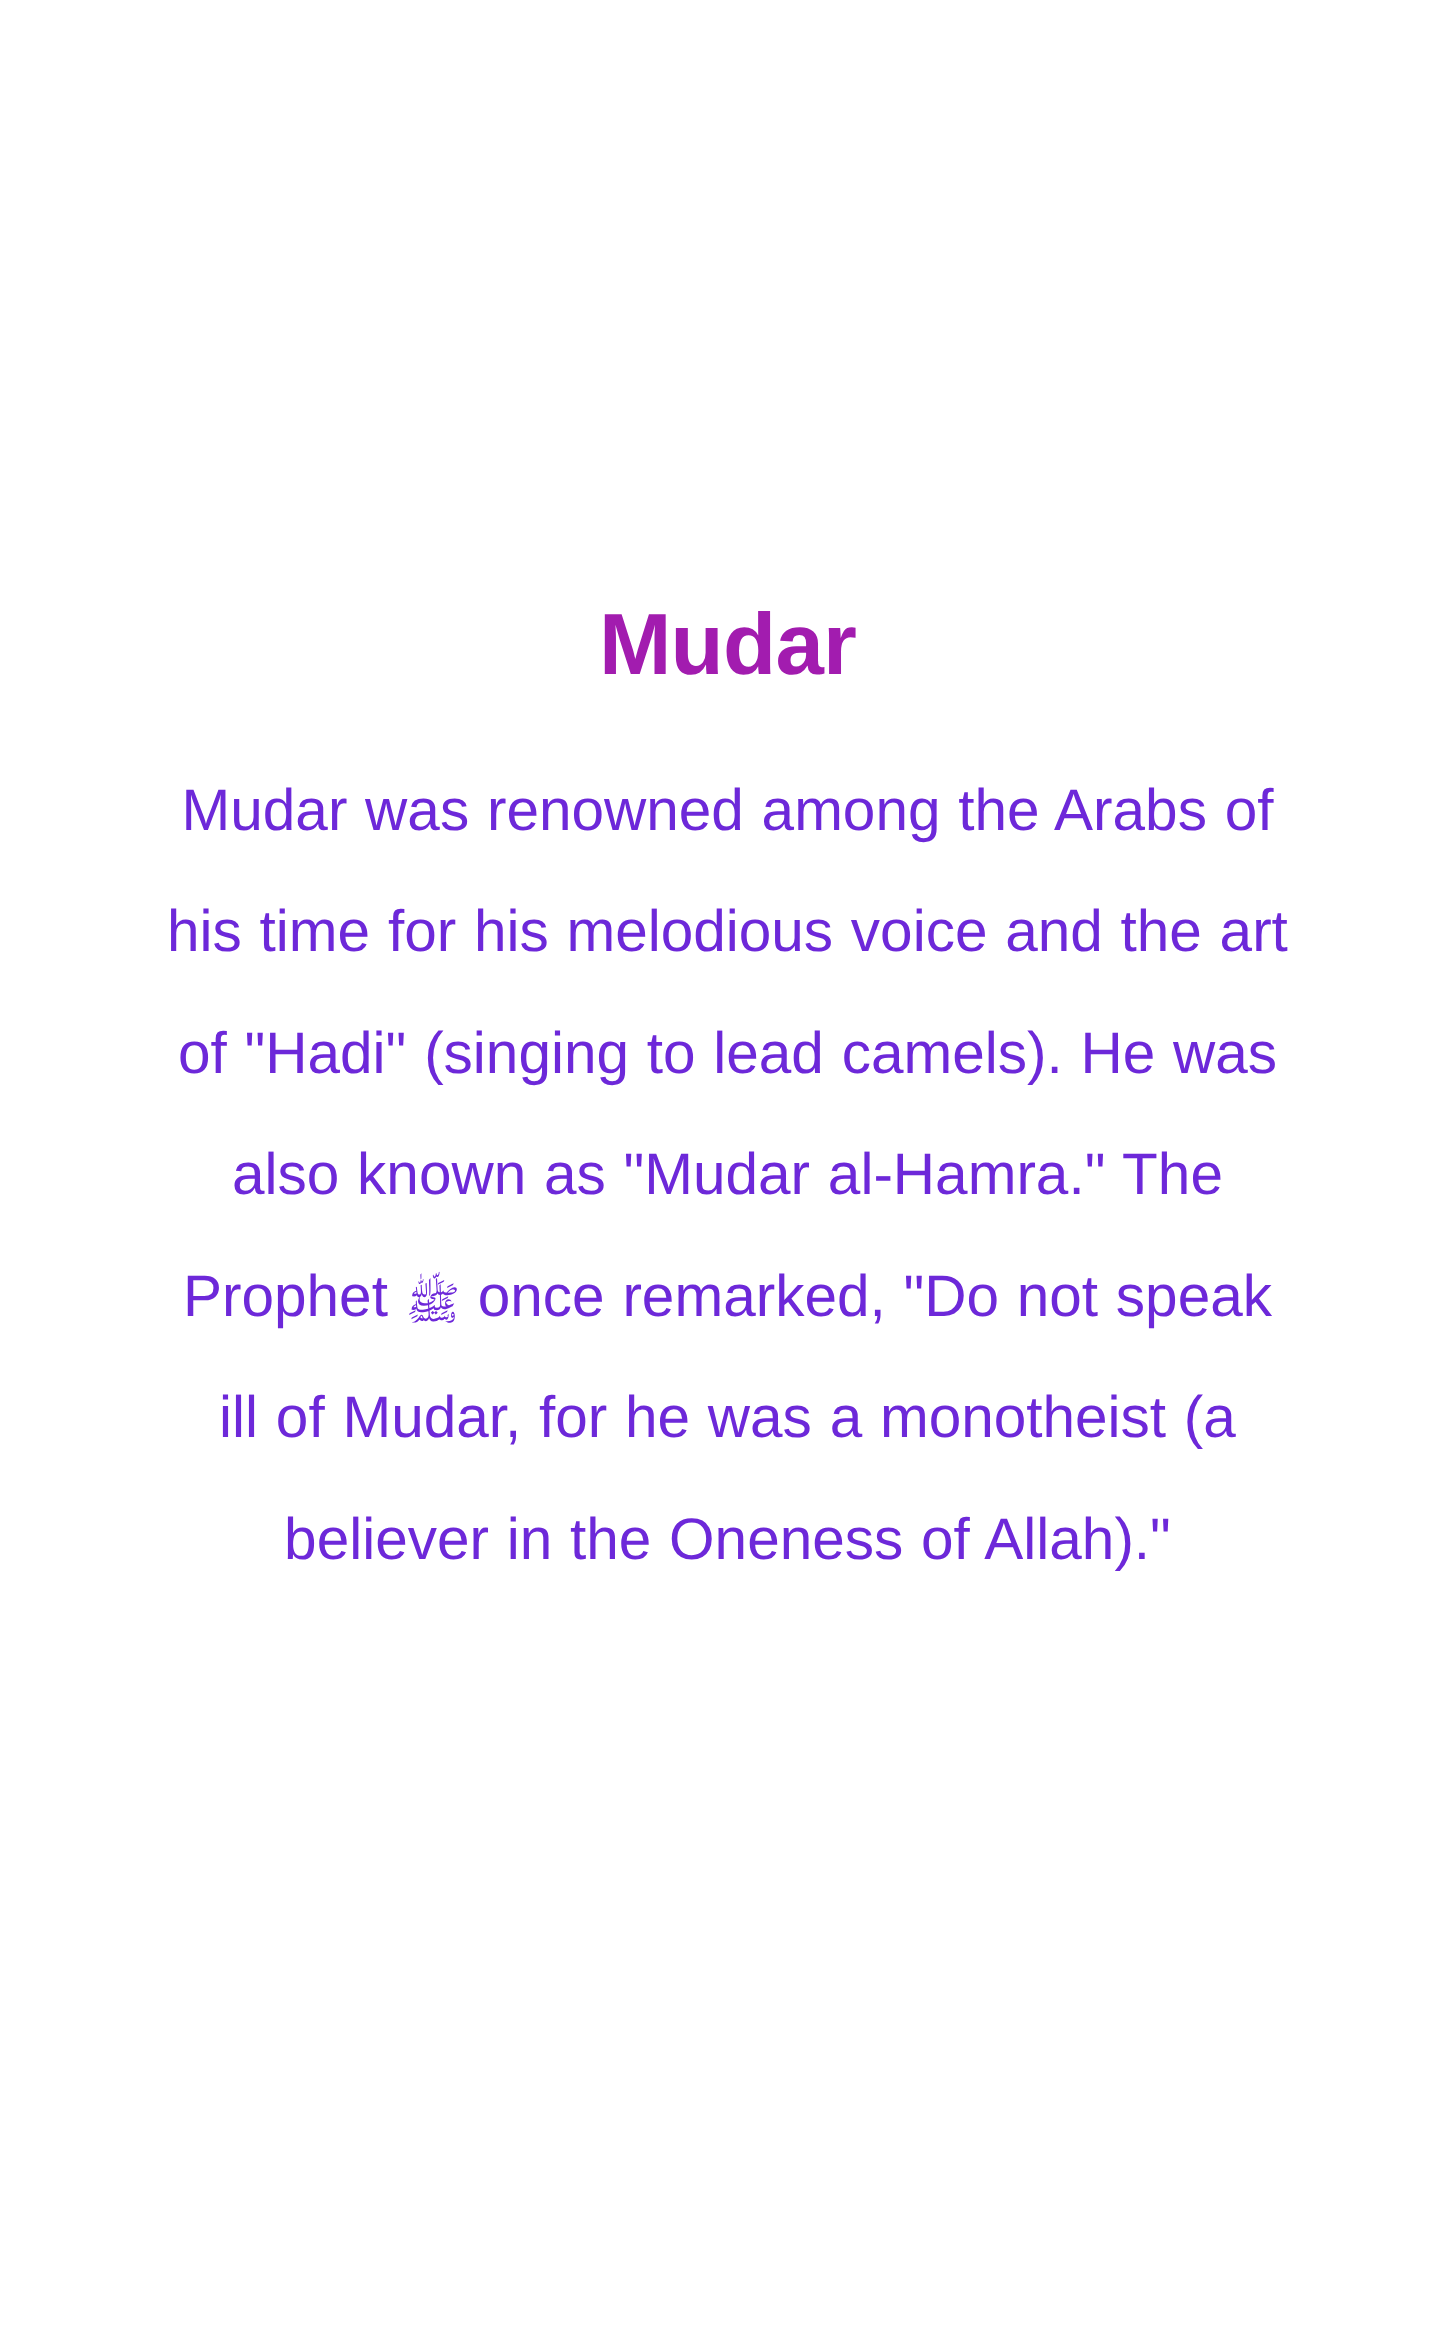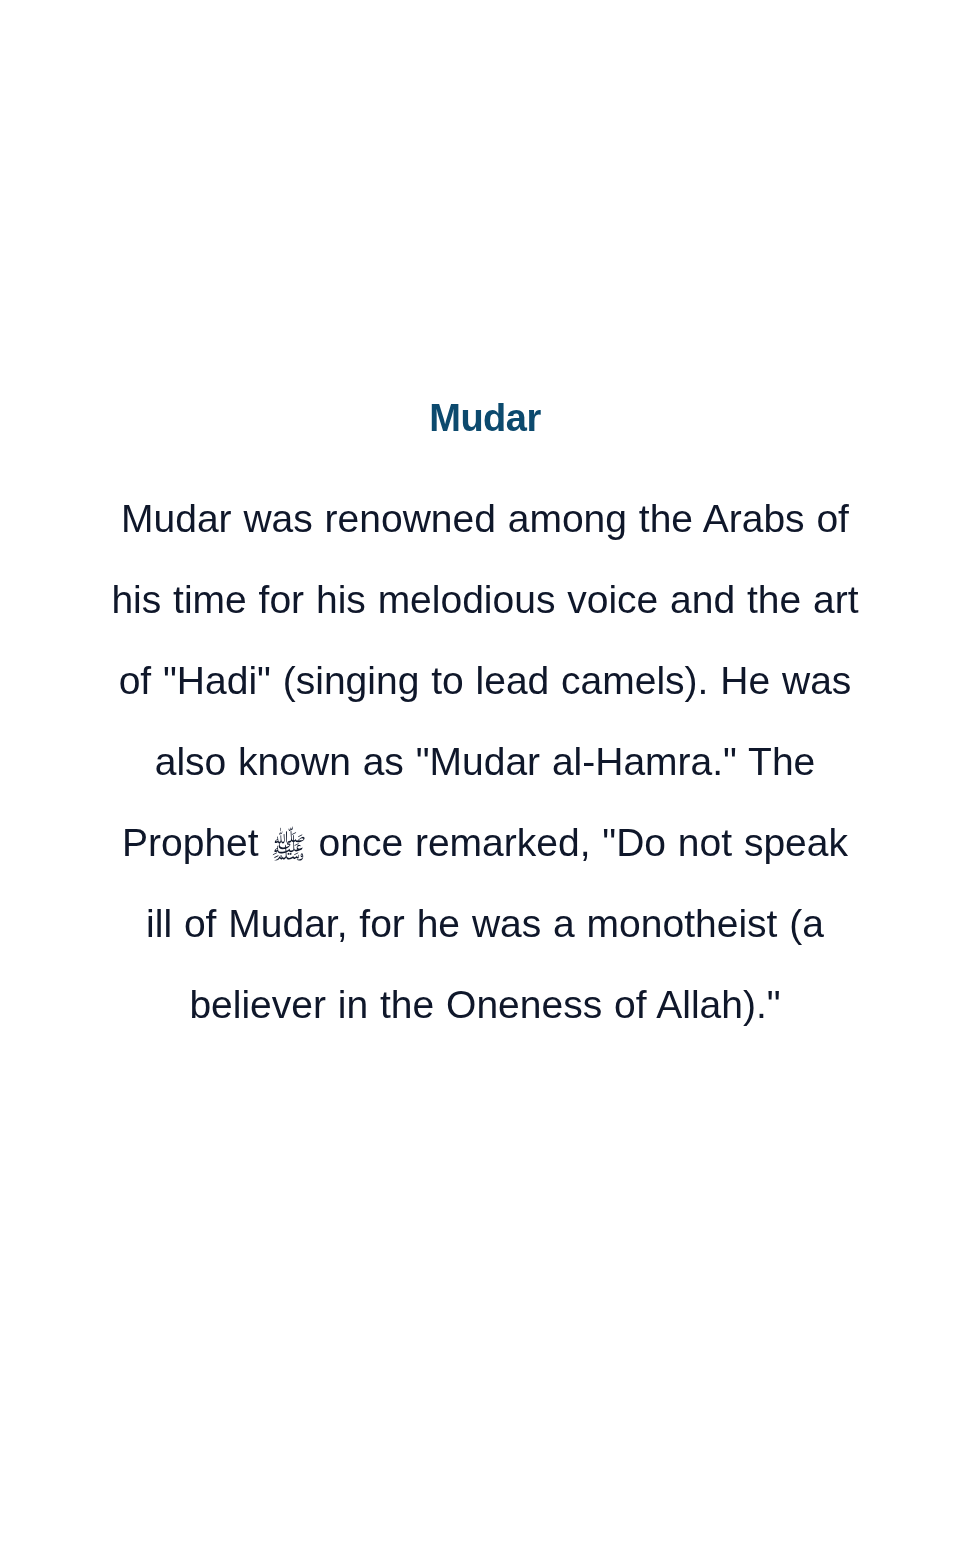--- a/index.html
+++ b/index.html
@@ -23,32 +23,32 @@
     align-items: center;
     justify-content: flex-start;
     box-sizing: border-box;
   }
   .content {
     margin-top: 398px;
     width: 760px;
     text-align: center;
   }
   .title {
-    font-size: 38px;
+    font-size: 58px;
     font-weight: 700;
     line-height: 1.1;
     letter-spacing: -0.5px;
-    color: #0c4a6e;
+    color: #a21caf;
     margin: 0 0 38px 0;
   }
   .body-text {
     font-size: 39px;
     font-weight: 400;
     line-height: 81px;
-    color: #0f172a;
+    color: #6d28d9;
     margin: 0;
     word-spacing: 1px;
   }
   .pbuh {
     font-size: 30px;
     line-height: 1;
     display: inline-block;
     vertical-align: -2px;
   }
 </style>

